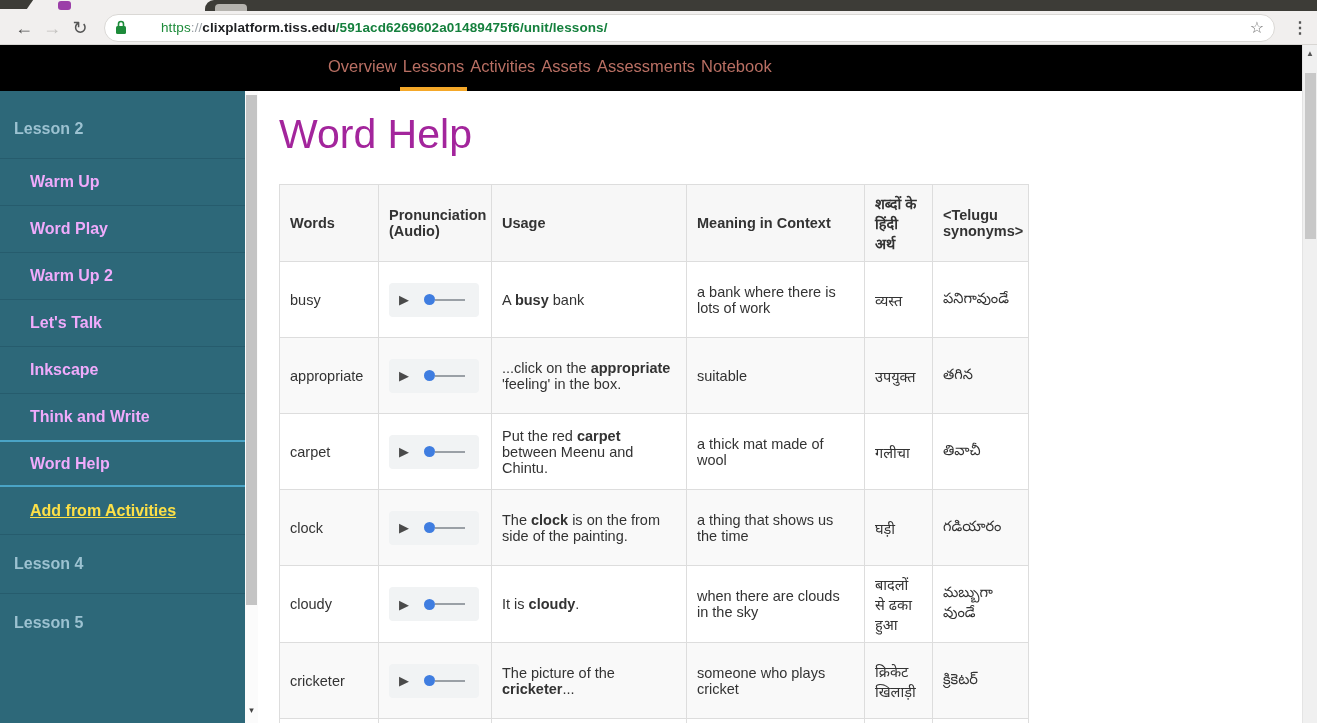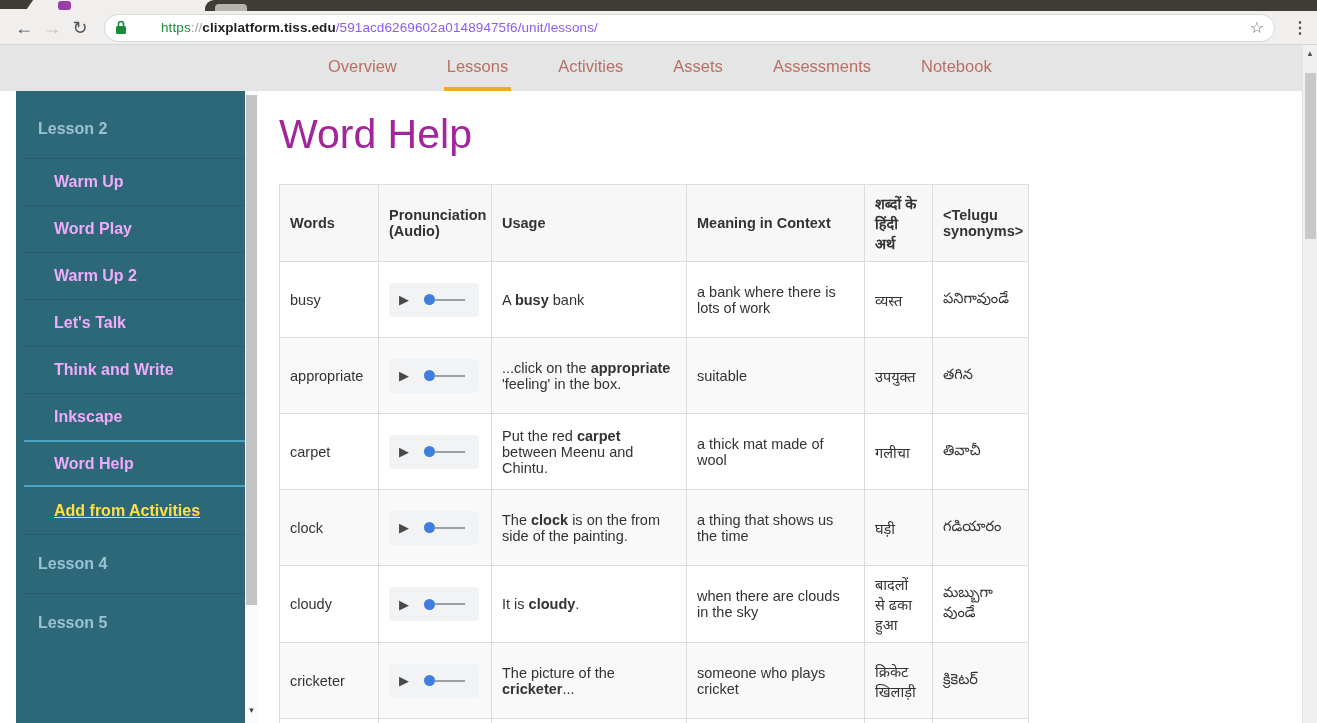--- a/index.html
+++ b/index.html
@@ -19,33 +19,33 @@
   .nav-btn { width:28px; text-align:center; font-size:18px; color:#555; line-height:1; cursor:pointer; }
   .nav-btn.disabled { color:#c2c1be; }
   .nav-btn.back { margin-left:10px; }
   .urlbar { flex:1; height:28px; background:#fff; border:1px solid #dad8d5; border-radius:14px;
             margin:0 12px 0 10px; display:flex; align-items:center; padding:0 10px; }
   .lock { flex:0 0 auto; display:block; }
   .url-text { font-size:13.5px; margin-left:9px; white-space:nowrap; overflow:hidden; letter-spacing:.1px; }
   .url-scheme { color:#1d8b3a;margin-left:25px; }
   .url-sep { color:#9aa0a6; }
   .url-domain { color:#1f2023; font-weight:bold; }
-  .url-path { color:#8b5cf6; }
+  .url-path { color:#15803d;font-weight:bold; }
   .star-btn { margin-left:auto; color:#6e6e6e; font-size:16px; cursor:pointer; }
   .menu-btn { width:26px; text-align:center; color:#555; font-size:16px; font-weight:bold; margin-right:4px; cursor:pointer; }
 
   
-  .tabbar { position:absolute; top:45px; left:0; width:1302px; height:46px; background:#e5e5e5;
-            display:flex; padding-left:325px; gap:44px; }
+  .tabbar { position:absolute; top:45px; left:0; width:1302px; height:46px; background:#000000;
+            display:flex; padding-left:325px; }
   .tab { display:flex; align-items:center; font-size:16.5px; color:#b96f63; padding:0 3px;
          border-bottom:4px solid transparent; cursor:pointer; }
   .tab.active { border-bottom-color:#f5a829; }
 
   
-  .sidebar { position:absolute; top:91px; left:16px; width:245px; height:632px; background:#2d6879; padding-top:8px;padding-left:8px; }
+  .sidebar { position:absolute; top:91px; left:0; width:245px; height:632px; background:#2d6879; padding-top:8px; }
   .side-item { display:flex; align-items:center; border-top:1px solid #265c6d; cursor:pointer; }
   .side-item:first-child { border-top:none; }
   .side-item.section { height:59px; padding:0 14px; color:#9cc2d1; font-weight:bold; font-size:16px; }
   .side-item.sub { height:47px; padding:0 14px 0 30px; color:#f0abfc; font-weight:bold; font-size:16px; }
   .side-item.active { border-top:2px solid #4aa4c6; border-bottom:2px solid #4aa4c6; }
   .side-item.active + .side-item { border-top:none; }
   .side-item.link { height:47px; padding:0 14px 0 30px; color:#fde047; font-weight:bold; font-size:16px; text-decoration:underline; }
 
   .side-scroll { position:absolute; top:91px; left:245px; width:13px; height:632px; background:#fbfbfb; }
   .side-thumb { position:absolute; top:4px; left:1px; width:11px; height:510px; background:#c4c4c4; }
@@ -111,22 +111,22 @@
     <div class="tab">Assessments</div>
     <div class="tab">Notebook</div>
   </div>
 
   <aside class="sidebar">
     <div class="side-item section">Lesson 2</div>
     <div class="side-item sub">Warm Up</div>
     <div class="side-item sub">Word Play</div>
     <div class="side-item sub">Warm Up 2</div>
     <div class="side-item sub">Let's Talk</div>
+    <div class="side-item sub">Inkscape</div>
     <div class="side-item sub">Think and Write</div>
-    <div class="side-item sub">Inkscape</div>
     <div class="side-item sub active">Word Help</div>
     <div class="side-item link">Add from Activities</div>
     <div class="side-item section">Lesson 4</div>
     <div class="side-item section">Lesson 5</div>
   </aside>
 
   <div class="side-scroll">
     <div class="side-thumb"></div>
     <div class="side-down-arrow">▾</div>
   </div>

